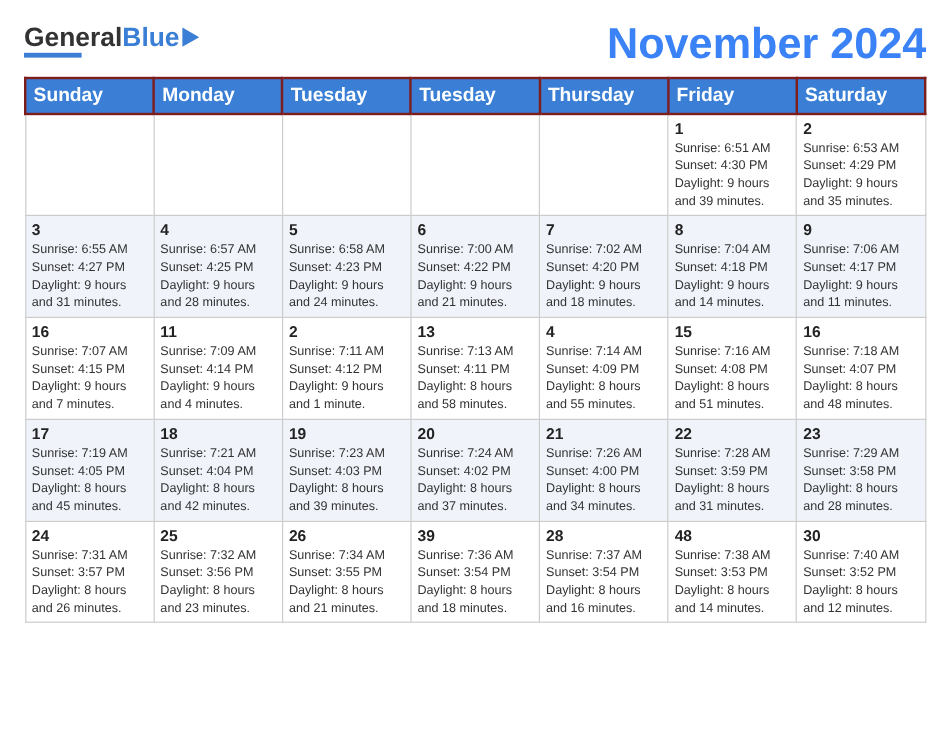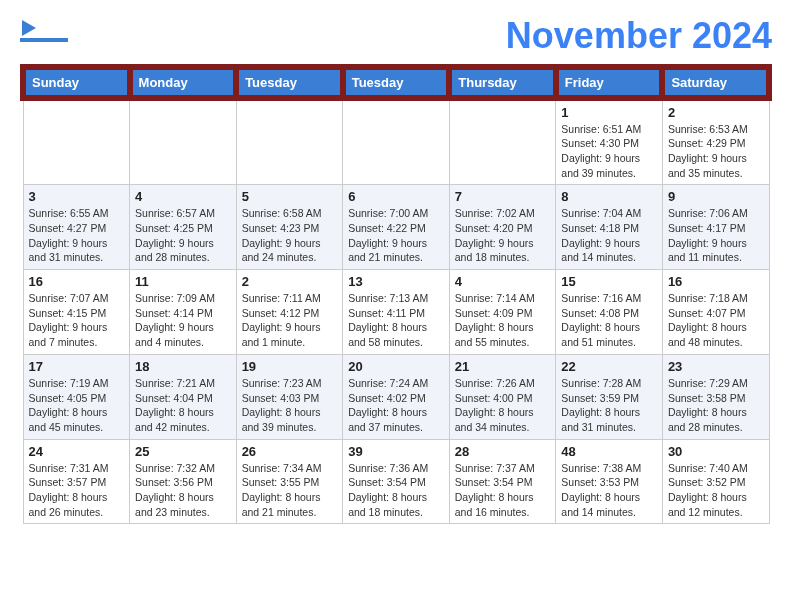--- a/index.html
+++ b/index.html
@@ -66,23 +66,23 @@
       width: 100%;
       border-collapse: collapse;
       margin-top: 8px;
       font-size: 11px;
     }
     .calendar-table th {
       background: #3a7fd5;
       color: #fff;
       text-align: left;
       padding: 5px 6px;
-      font-size: 13px;
-      font-weight: bold;
-      border: 6px solid #7f1d1d;
+      font-size: 16px;
+      font-weight: bold;
+      border: 2px solid #7f1d1d;
       margin-left: 38px;
     }
     .calendar-table td {
       border: 1px solid #ccc;
       vertical-align: top;
       padding: 4px 5px;
       width: 14.28%;
       height: 80px;
       background: #fff;
     }
@@ -103,20 +103,23 @@
     .empty-cell {
       background: #fff !important;
     }
   </style>
 </head>
 <body>
 
 <div class="header-area">
   <div class="logo">
     <div class="logo-line">
+      <span class="logo-text">
+        <span>General</span><span class="blue">Blue</span>
+      </span>
       <span class="logo-arrow"></span>
     </div>
     <div class="logo-blue-bar"></div>
   </div>
   <div class="title-area">
     <div class="month-title">November 2024</div>
   </div>
 </div>
 
 <table class="calendar-table">

